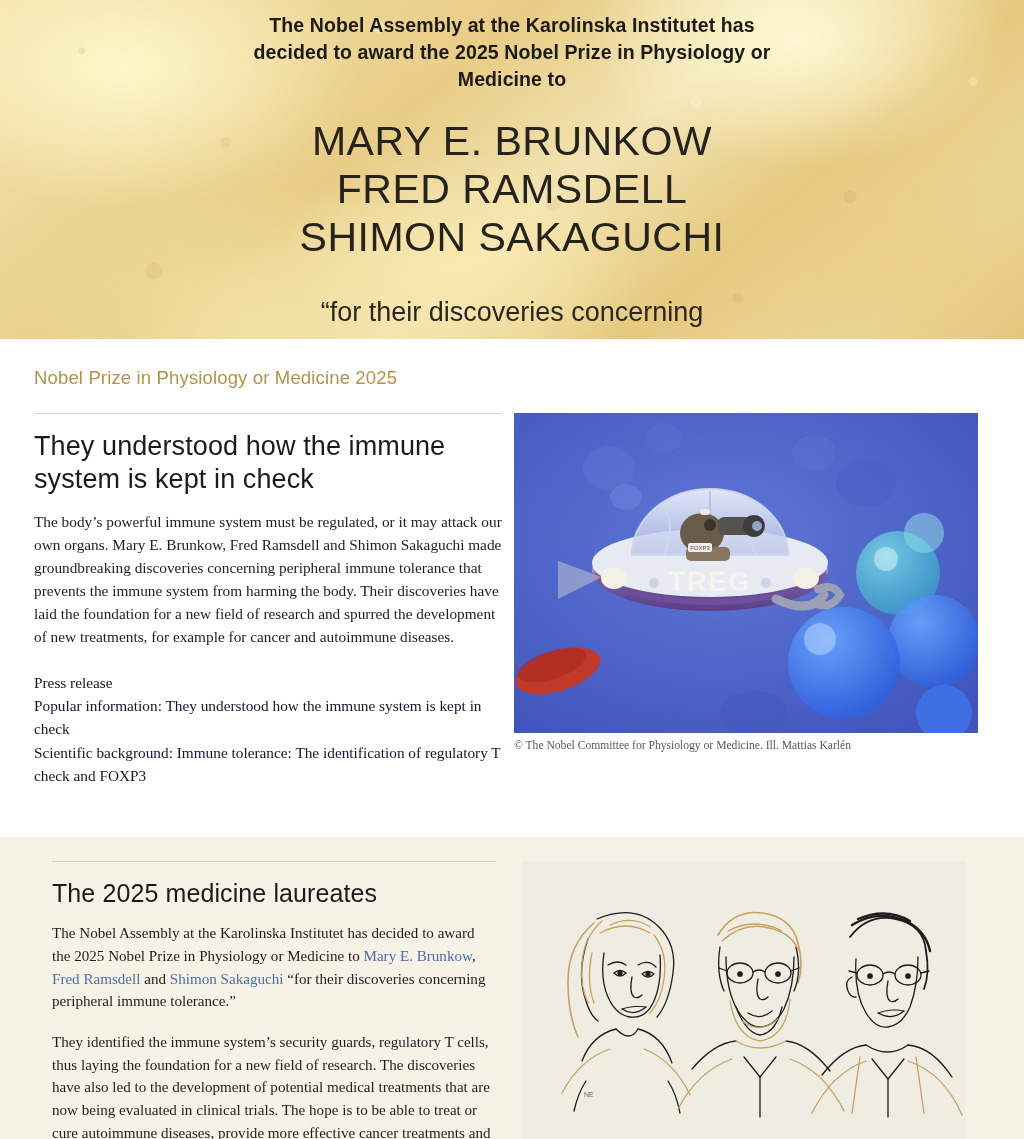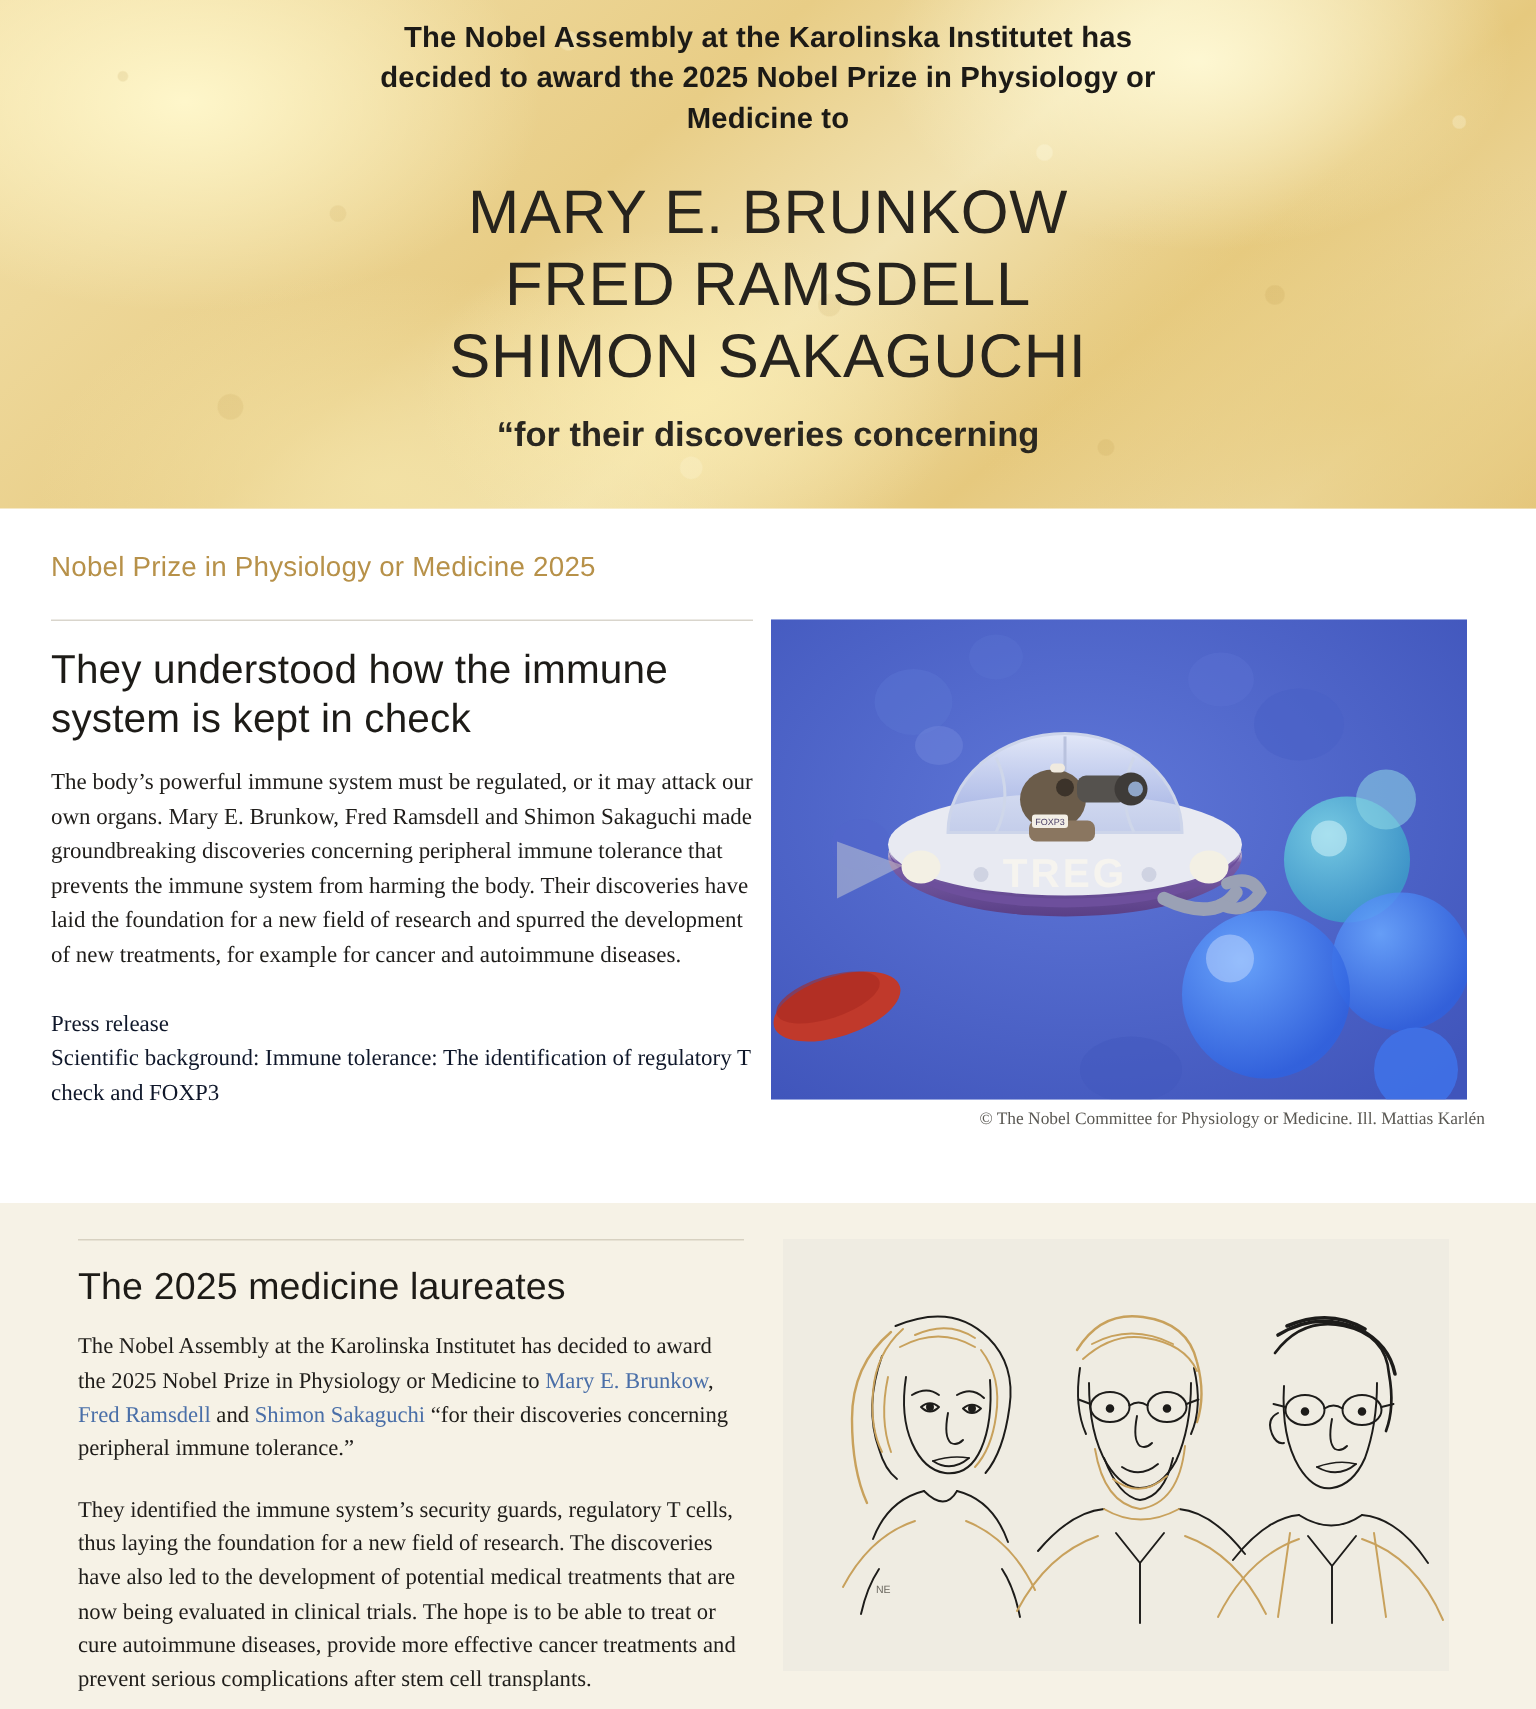--- a/index.html
+++ b/index.html
@@ -58,25 +58,25 @@
   .laureate-names {
     margin-top: 24px;
     font-size: 41px;
     line-height: 1.18;
     letter-spacing: .5px;
     font-weight: 400;
     color: #26231d;
   }
   .laureate-names div { white-space: nowrap; }
   .hero-motivation {
-    margin-top: 12px;
-    font-size: 23px;
+    margin-top: 32px;
+    font-size: 27px;
     line-height: 1.35;
     color: #2a2720;
-    font-weight: 700;
+    font-weight: 400;
   }
 
   
   .section-kicker-wrap { padding: 28px 0 0 34px; }
   .kicker {
     color: #b79149;
     font-size: 18.5px;
     letter-spacing: .15px;
   }
   .block {
@@ -116,21 +116,20 @@
     text-decoration: none;
     display: block;
   }
 
   .figure { width: 548px; }
   .fig-caption {
     font-family: "Liberation Serif", serif;
     font-size: 11.6px;
     color: #5a5853;
     margin-top: 6px;
-    text-align: right;
   }
 
   
   .illus1 {
     width: 464px; height: 320px;
     position: relative; overflow: hidden;
     background: linear-gradient(165deg, #4a63c8 0%, #4f69cf 40%, #4763c9 70%, #3f58bd 100%);
   }
 
   
@@ -175,20 +174,21 @@
   <div class="kicker">Nobel Prize in Physiology or Medicine 2025</div>
 </div>
 
 <div class="block">
   <div class="col-text">
     <div class="rule"></div>
     <h2 class="headline">They understood how the immune system is kept in check</h2>
     <p class="body-text">The body’s powerful immune system must be regulated, or it may attack our own organs. Mary E. Brunkow, Fred Ramsdell and Shimon Sakaguchi made groundbreaking discoveries concerning peripheral immune tolerance that prevents the immune system from harming the body. Their discoveries have laid the foundation for a new field of research and spurred the development of new treatments, for example for cancer and autoimmune diseases.</p>
     <div class="links">
       <a href="#">Press release</a>
+      <a href="#">Popular information: They understood how the immune system is kept in check</a>
       <a href="#">Scientific background: Immune tolerance: The identification of regulatory T check and FOXP3</a>
     </div>
   </div>
 
   <div class="figure">
     <div class="illus1">
       <svg class="portrait-svg" viewBox="0 0 464 320">
         <defs>
           <radialGradient id="bgl" cx="45%" cy="40%" r="75%">
             <stop offset="0%" stop-color="#5f77d8"></stop>

